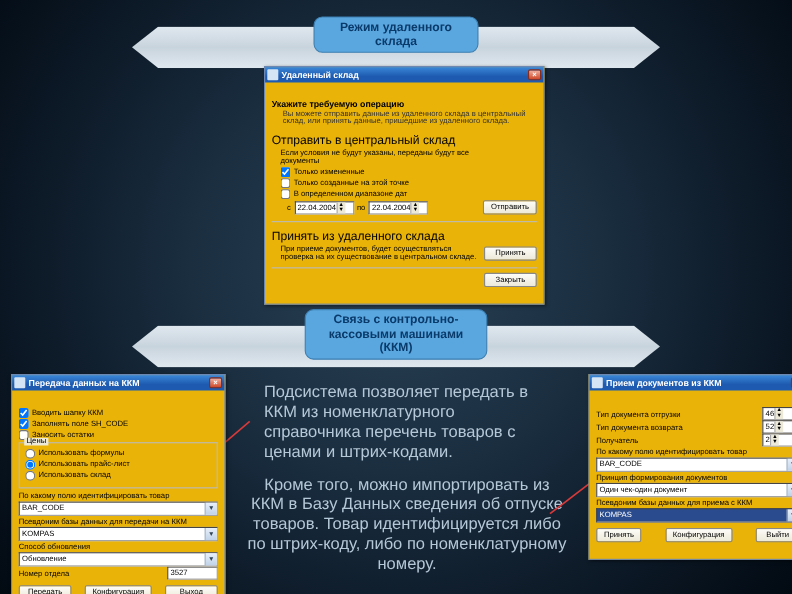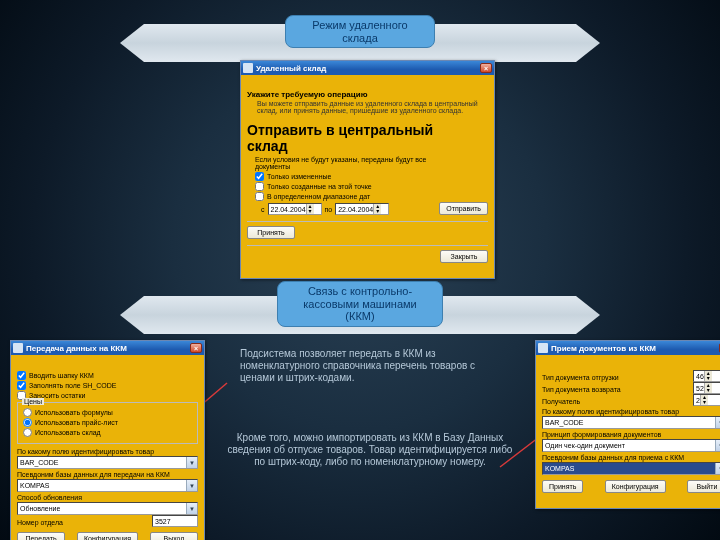--- a/index.html
+++ b/index.html
@@ -22,21 +22,21 @@
   .banner-label {
     position: absolute;
     left: 50%; transform: translateX(-50%);
     background: #5aa7e0;
     border: 1px solid #3d7fb0;
     border-radius: 8px;
     padding: 3px 10px;
     text-align: center;
     color: #0a3a6a;
     font-size: 11px;
-    font-weight: normal;
+    font-weight: bold;
     line-height: 1.15;
   }
   .win {
     position: absolute;
     background: #eab308;
     border: 1px solid #6b87b2;
     box-shadow: 1px 1px 3px rgba(0,0,0,.5);
   }
   .titlebar {
     background: linear-gradient(to bottom, #3a87d8 0%, #1e5bb0 60%, #1e5bb0 100%);
@@ -59,21 +59,21 @@
     background: linear-gradient(#f0b0a0,#d04828);
     border: 1px solid #8a2a18;
     border-radius: 2px;
     color: #fff; font-size: 7px;
     display: flex; align-items: center; justify-content: center;
     margin-left: 2px;
   }
   .body { padding: 15px 6px; color: #000; }
   .h1 { font-weight: bold; font-size: 8px; margin-bottom: 1px; }
   .sub { font-size: 7px; color: #333; margin-left: 10px; margin-bottom: 5px; }
-  .grp-title { font-weight: bold; font-size: 14px; margin: 3px 0 2px; }
+  .grp-title { font-weight: normal; font-size: 11px; margin: 3px 0 2px; }
   .grp-sub { font-size: 7px; margin-left: 8px; margin-bottom: 2px; }
   .chk { display: flex; align-items: center; font-size: 7px; margin: 1px 0 1px 8px; gap: 3px; }
   .chk input { width: 9px; height: 9px; }
   .row { display: flex; align-items: center; gap: 3px; margin: 2px 0 2px 14px; font-size: 7px; }
   .txt {
     background: #fff; border: 1px inset #999;
     height: 12px; padding: 0 2px; font-size: 7px;
     display: flex; align-items: center;
   }
   .spin { width: 8px; background: #ece9d8; border-left: 1px solid #aaa; text-align: center; font-size: 6px; line-height: 5px; }
@@ -102,21 +102,21 @@
   .lbl { font-size: 7px; margin: 2px 0 1px; }
   .select { background: #fff; border: 1px inset #999; height: 13px; font-size: 7px; display: flex; align-items: center; padding: 0 2px; position: relative; }
   .select .dd { position: absolute; right: 0; top: 0; bottom: 0; width: 11px; background: linear-gradient(#e8f0fa,#c0d2e8); border-left: 1px solid #9ab; display: flex; align-items: center; justify-content: center; font-size: 6px; color: #345; }
   .select.hi { background: #2a4b8d; color: #fff; }
   .two { display: flex; gap: 6px; align-items: flex-end; }
   .two > div:first-child { flex: 1; }
   .btnrow { display: flex; justify-content: space-between; gap: 4px; margin-top: 5px; }
   .desc {
     position: absolute;
     color: #b5c8d8;
-    font-size: 10px;
+    font-size: 15px;
     line-height: 1.2;
     width: 260px;
   }
   .arrow {
     position: absolute; pointer-events: none;
   }
 </style>
 </head>
 <body>
 
@@ -162,20 +162,24 @@
               <span class="spin">▴<br>▾</span>
             </div>
         </div>
       </div>
       <div style="align-self:flex-end;padding-bottom:2px">
         <div class="btn3d">Отправить</div>
       </div>
     </div>
     <hr class="hr">
     <div class="sec-row">
+      <div class="left">
+        <div class="grp-title">Принять из удаленного склада</div>
+        <div class="grp-sub" style="margin-left:8px">При приеме документов, будет осуществляться проверка на их существование в центральном складе.</div>
+      </div>
       <div style="align-self:flex-end;padding-bottom:2px">
         <div class="btn3d">Принять</div>
       </div>
     </div>
     <hr class="hr">
     <div style="text-align:right">
       <div class="btn3d" style="display:inline-block">Закрыть</div>
     </div>
   </div>
 </div>

